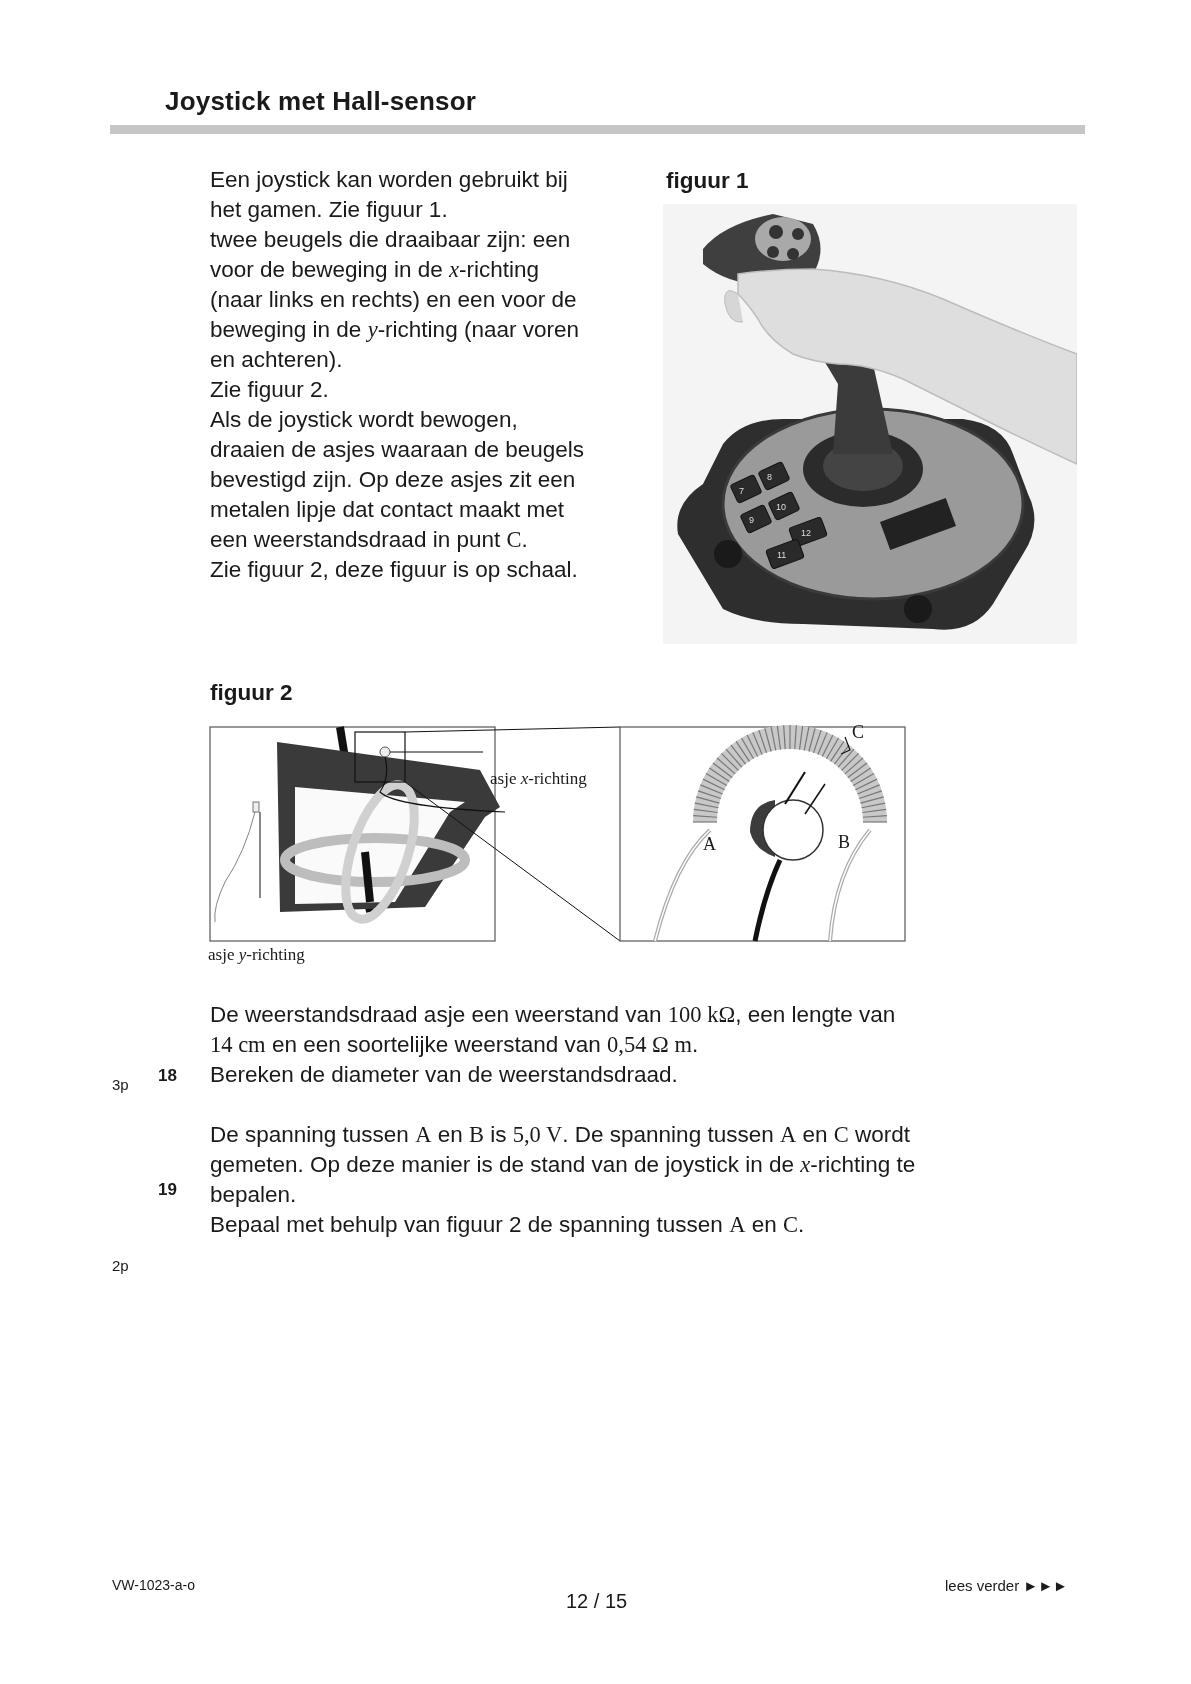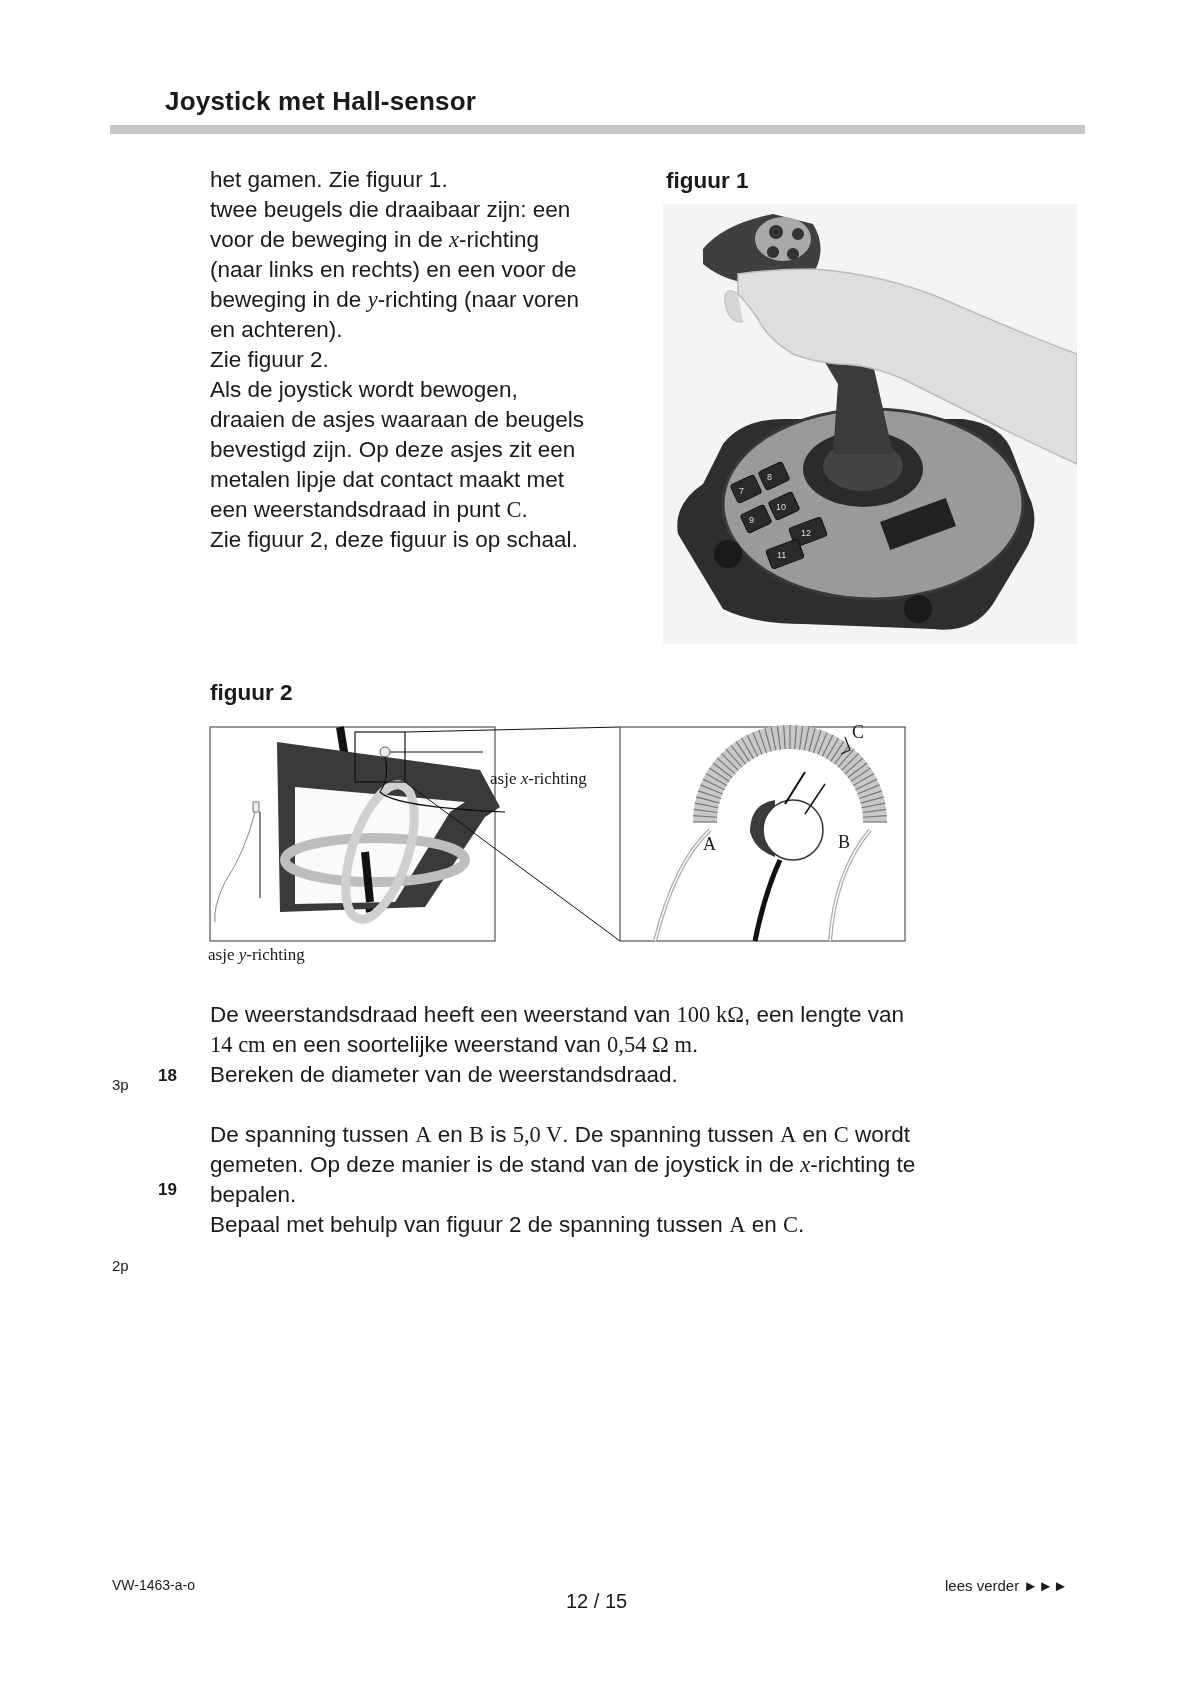--- a/index.html
+++ b/index.html
@@ -25,20 +25,21 @@
   .footer-mid { left: 566px; top: 1572px; font-size: 20px; margin-top: 18px; }
   .footer-right { left: 945px; top: 1577px; font-size: 15px; }
 </style>
 </head>
 <body>
 
 <div class="abs title">Joystick met Hall-sensor</div>
 <div class="abs rule"></div>
 
 <div class="abs intro">
+  <div><span>Een joystick kan worden gebruikt bij</span></div>
   <div><span>het gamen. Zie figuur 1.</span></div>
   <div><span>twee beugels die draaibaar zijn: een</span></div>
   <div><span>voor de beweging in de </span><span class="mi">x</span><span>-richting</span></div>
   <div><span>(naar links en rechts) en een voor de</span></div>
   <div><span>beweging in de </span><span class="mi">y</span><span>-richting (naar voren</span></div>
   <div><span>en achteren).</span></div>
   <div><span>Zie figuur 2.</span></div>
   <div><span>Als de joystick wordt bewogen,</span></div>
   <div><span>draaien de asjes waaraan de beugels</span></div>
   <div><span>bevestigd zijn. Op deze asjes zit een</span></div>
@@ -188,30 +189,30 @@
 
     <path d="M640 25 L645 38 L636 42" fill="none" stroke="#111" stroke-width="1.2"></path>
   </svg>
   <div class="abs" style="left:285px;top:26px;font-family:'Liberation Serif',serif;font-size:17px;margin-top:31px;"><span>asje </span><i>x</i><span>-richting</span></div>
   <div class="abs" style="left:3px;top:233px;font-family:'Liberation Serif',serif;font-size:17px;white-space:nowrap;"><span>asje </span><i>y</i><span>-richting</span></div>
   <div class="abs" style="left:498px;top:122px;font-family:'Liberation Serif',serif;font-size:18px;">A</div>
   <div class="abs" style="left:633px;top:120px;font-family:'Liberation Serif',serif;font-size:18px;">B</div>
   <div class="abs" style="left:647px;top:10px;font-family:'Liberation Serif',serif;font-size:18px;">C</div>
 </div>
 
-<div class="abs para" style="top:1000px;"><span>De weerstandsdraad heeft een weerstand van </span><span class="math">100 kΩ</span><span>, een lengte van</span></div>
+<div class="abs para" style="top:1000px;"><span>De weerstandsdraad asje een weerstand van </span><span class="math">100 kΩ</span><span>, een lengte van</span></div>
 <div class="abs para" style="top:1030px;"><span class="math">14 cm</span><span> en een soortelijke weerstand van </span><span class="math">0,54 Ω m</span><span>.</span></div>
 
 <div class="abs qnum qpts" style="top:1076px;">3p</div>
 <div class="abs qnum qid" style="top:1066px;">18</div>
 <div class="abs para" style="top:1060px;">Bereken de diameter van de weerstandsdraad.</div>
 
 <div class="abs para" style="top:1120px;"><span>De spanning tussen </span><span class="math">A</span><span> en </span><span class="math">B</span><span> is </span><span class="math">5,0 V</span><span>. De spanning tussen </span><span class="math">A</span><span> en </span><span class="math">C</span><span> wordt</span></div>
 <div class="abs para" style="top:1150px;"><span>gemeten. Op deze manier is de stand van de joystick in de </span><span class="mi">x</span><span>-richting te</span></div>
 <div class="abs para" style="top:1180px;">bepalen.</div>
 
 <div class="abs qnum qpts" style="top:1218px;margin-top:39px;">2p</div>
 <div class="abs qnum qid" style="top:1152px;margin-top:28px;">19</div>
 <div class="abs para" style="top:1210px;"><span>Bepaal met behulp van figuur 2 de spanning tussen </span><span class="math">A</span><span> en </span><span class="math">C</span><span>.</span></div>
 
-<div class="abs footer-left">VW-1463-a-o</div>
+<div class="abs footer-left">VW-1023-a-o</div>
 <div class="abs footer-mid">12 / 15</div>
 <div class="abs footer-right">lees verder ►►►</div>
 
 </body></html>

